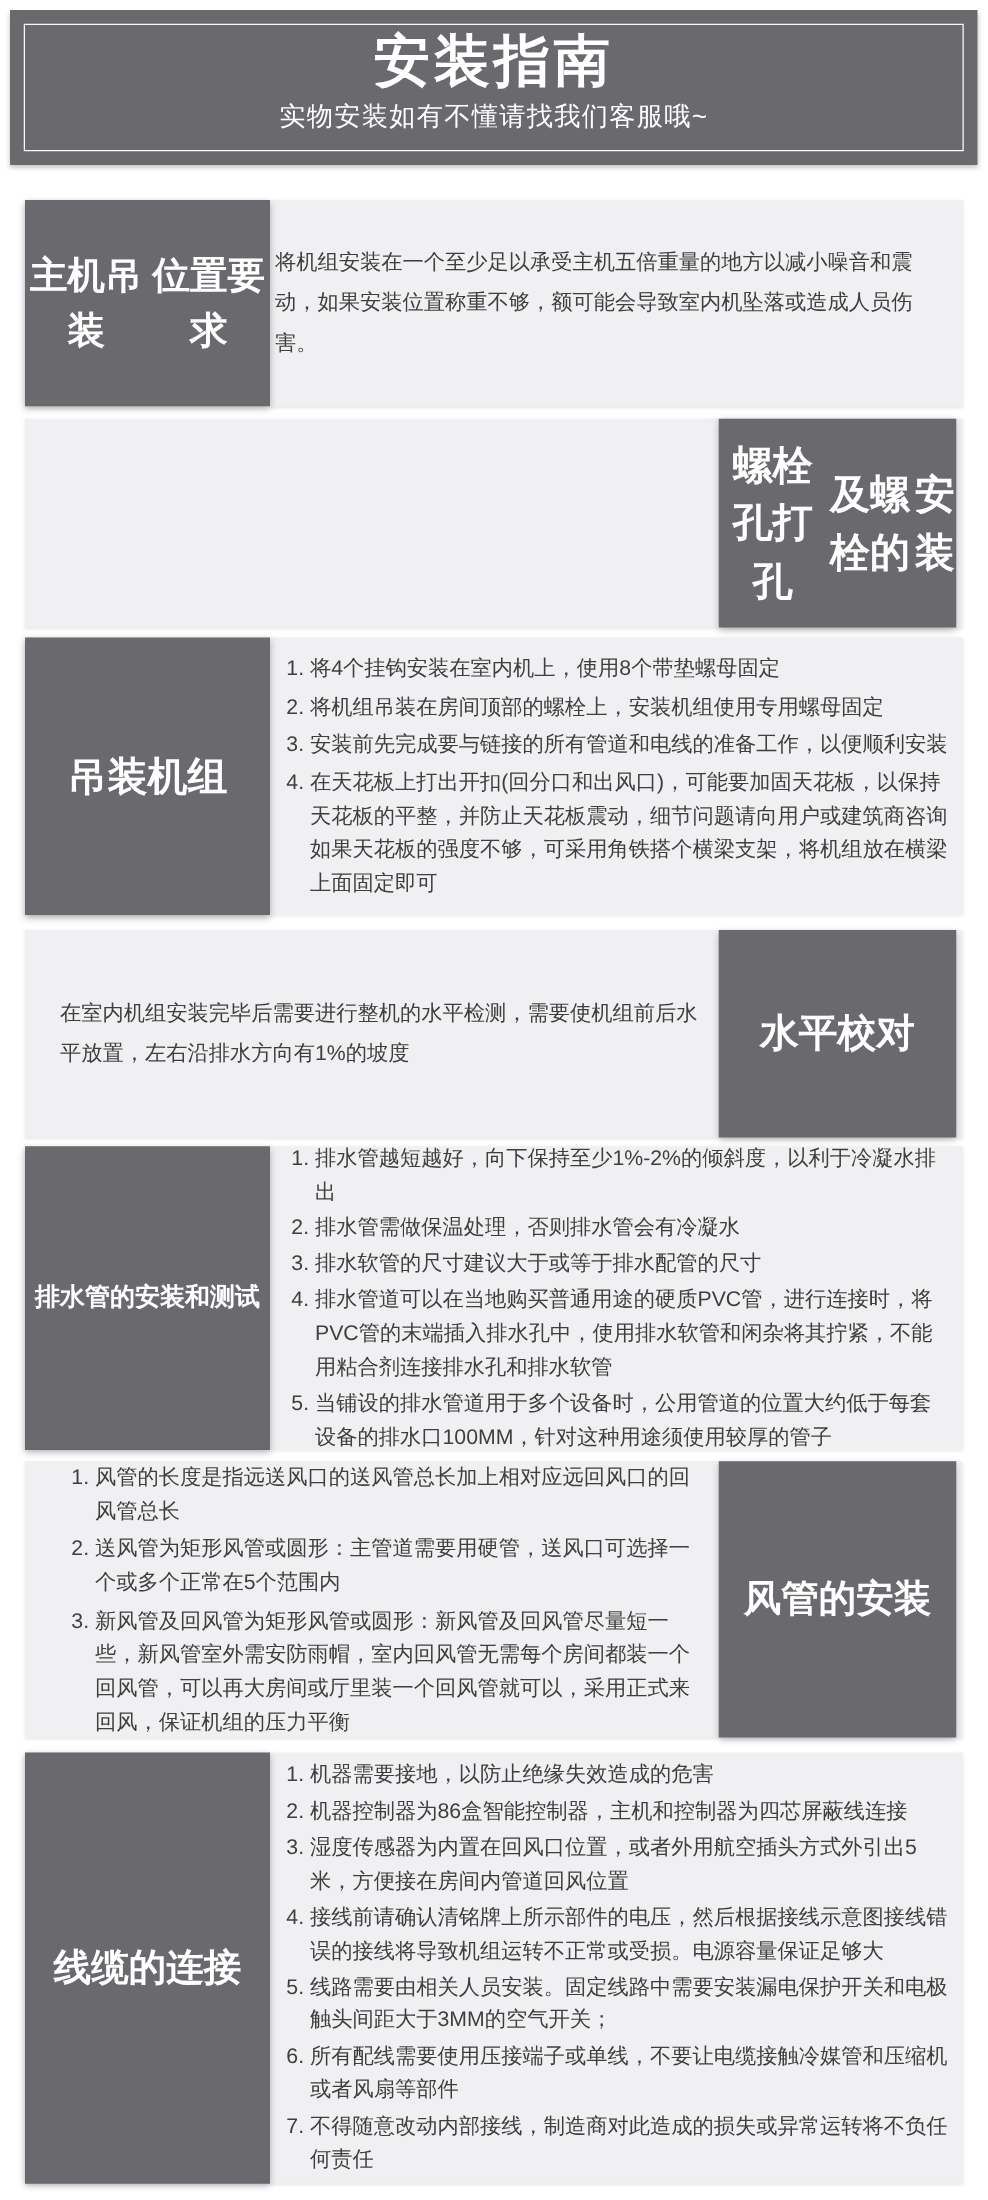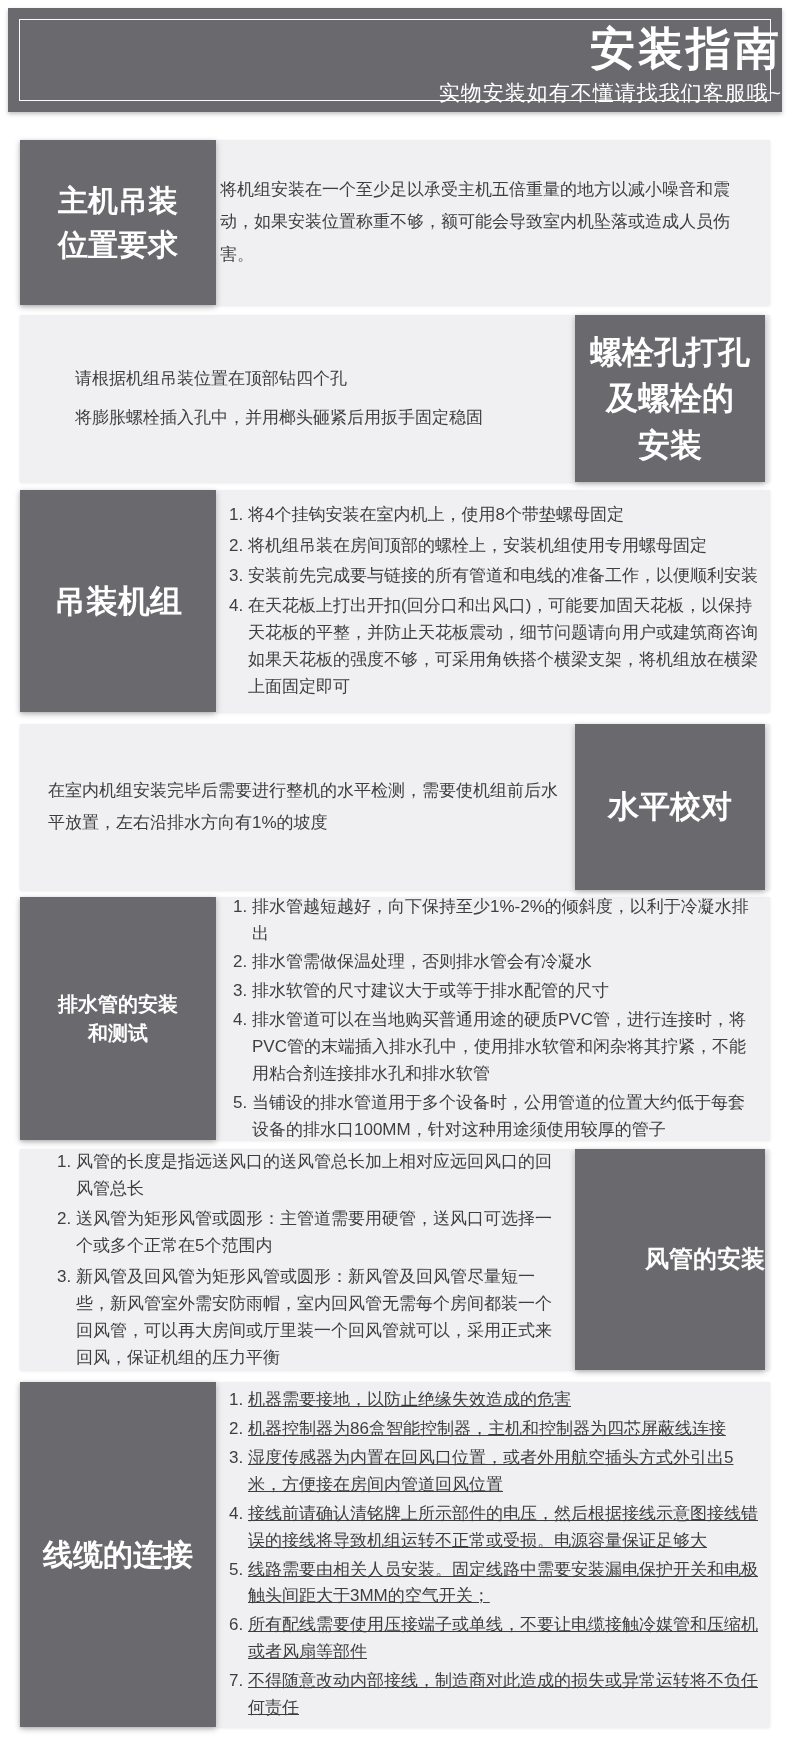--- a/index.html
+++ b/index.html
@@ -7,39 +7,39 @@
     --section-bg:#f0eff1;
     --text:#3e3e3e;
   }
   *{box-sizing:border-box;}
   html,body{margin:0;padding:0;background:#ffffff;}
   body{font-family:"Liberation Sans","DejaVu Sans",sans-serif;color:var(--text);}
   .page{width:790px;height:1760px;background:#fff;overflow:hidden;}
 
   
   .banner{
-    margin:8px;height:104px;background:var(--title-box);
-    position:relative;text-align:right;color:#fff;
+    margin:8px;height:124px;background:var(--title-box);
+    position:relative;text-align:center;color:#fff;
     box-shadow:0 2px 4px rgba(0,0,0,.25);
   }
   .banner .frame{position:absolute;inset:11px;border:1px solid #fbfbfb;pointer-events:none;}
   .banner h1{margin:0;padding-top:16px;font-size:45px;line-height:1.1;letter-spacing:3px;font-weight:bold;}
   .banner .sub{margin:5px 0 0 0;font-size:21px;letter-spacing:1px;}
 
   
   .panel{
     margin-left:20px;margin-right:20px;
     background:var(--section-bg);
     display:flex;align-items:stretch;
     box-shadow:0 1px 3px rgba(0,0,0,.10);
   }
   .panel.right{flex-direction:row-reverse;}
   .titlebox{
     flex:0 0 196px;width:196px;background:var(--title-box);color:#fff;
-    display:flex;flex-direction:column;align-items:center;justify-content:center;
+    display:flex;align-items:center;justify-content:center;
     text-align:center;font-weight:bold;line-height:1.45;
     box-shadow:0 2px 6px rgba(0,0,0,.28);
   }
   .panel.right .titlebox{flex:0 0 190px;width:190px;margin-right:5px;}
   .content{
     flex:1;display:flex;flex-direction:column;justify-content:center;
     font-size:17px;color:var(--text);
   }
   .content p{margin:0;}
   .content ol{margin:0;padding-left:26px;}
@@ -62,27 +62,27 @@
   .p4{height:166px;margin-top:12px;}
   .p4 .titlebox{font-size:31px;}
   .p4 .content{padding:0 12px 0 28px;line-height:1.9;}
 
   .p5{height:243px;margin-top:7px;}
   .p5 .titlebox{font-size:20px;}
   .p5 .content{padding:6px 12px 6px 6px;}
   .p5 .content li{margin:2px 4px;line-height:1.58;}
 
   .p6{height:221px;margin-top:9px;}
-  .p6 .titlebox{font-size:24px;align-items:flex-end;}
+  .p6 .titlebox{font-size:30px;}
   .p6 .content{padding:6px 10px 6px 30px;}
 
   .p7{height:345px;margin-top:12px;}
   .p7 .titlebox{font-size:30px;}
   .p7 .content{padding:6px 12px 6px 6px;}
-  .p7 .content li{margin:2px 0;line-height:1.58;text-decoration:underline;}
+  .p7 .content li{margin:2px 0;line-height:1.58;}
 </style>
 </head>
 <body>
 
 <div class="page">
 
   <header class="banner">
     <div class="frame"></div>
     <h1>安装指南</h1>
     <p class="sub">实物安装如有不懂请找我们客服哦~</p>
@@ -96,24 +96,20 @@
     <div class="content">
       <p>将机组安装在一个至少足以承受主机五倍重量的地方以减小噪音和震动，如果安装位置称重不够，额可能会导致室内机坠落或造成人员伤害。</p>
     </div>
   </section>
 
   <section class="panel right p2">
     <div class="titlebox">
       <span>螺栓孔打孔</span>
       <span>及螺栓的</span>
       <span>安装</span>
-    </div>
-    <div class="content">
-      <p>请根据机组吊装位置在顶部钻四个孔</p>
-      <p>将膨胀螺栓插入孔中，并用榔头砸紧后用扳手固定稳固</p>
     </div>
   </section>
 
   <section class="panel p3">
     <div class="titlebox">
       <span>吊装机组</span>
     </div>
     <div class="content">
       <ol>
         <li>将4个挂钩安装在室内机上，使用8个带垫螺母固定</li>

